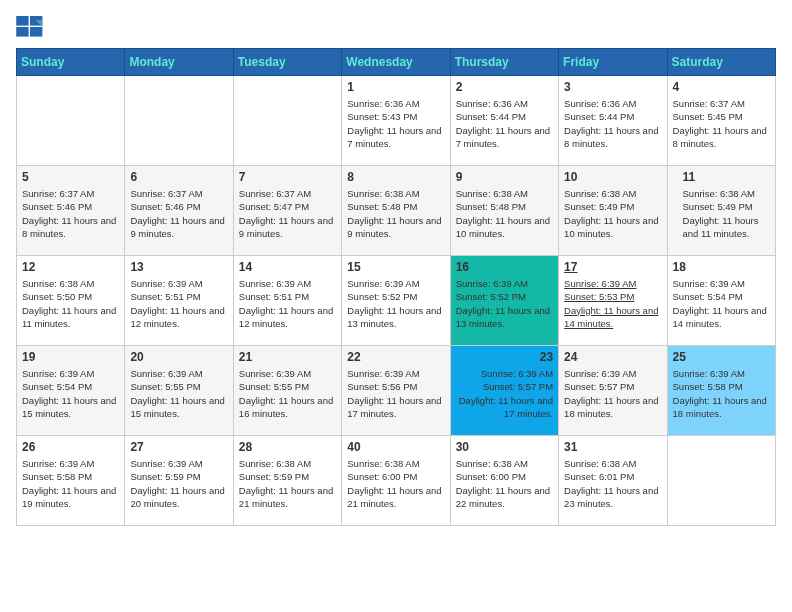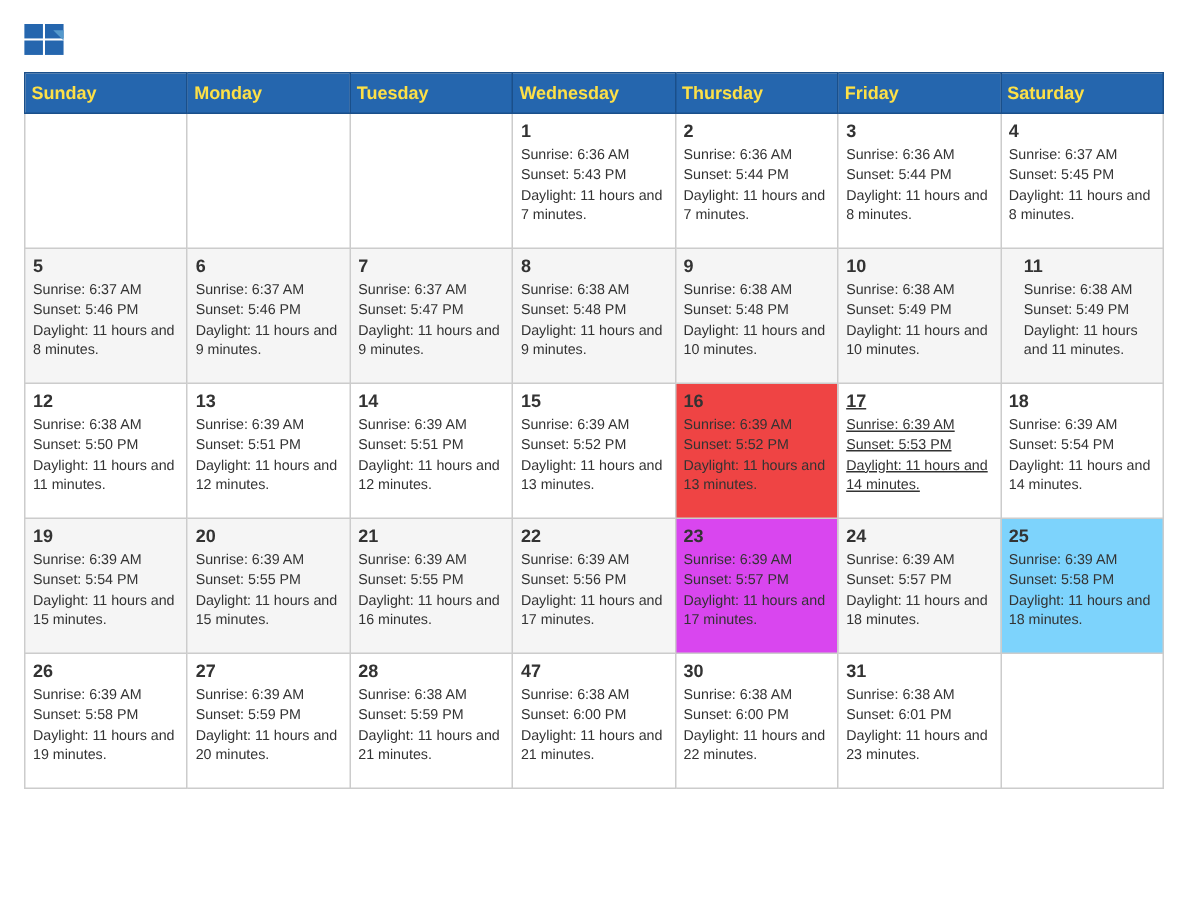--- a/index.html
+++ b/index.html
@@ -37,21 +37,21 @@
       font-size: 14px;
       color: #555;
     }
     .calendar {
       width: 100%;
       border-collapse: collapse;
       border: 1px solid #ccc;
     }
     .calendar th {
       background: #2566ae;
-      color: #fde047;
+      color: #5eead4;
       font-size: 12px;
       padding: 6px 4px;
       text-align: left;
       border: 1px solid #1a4f8a;
       font-weight: bold;
     }
     .calendar td {
       width: 14.28%;
       vertical-align: top;
       border: 1px solid #ccc;
@@ -180,21 +180,21 @@
           <div class="day-info"><span>Sunrise: 6:39 AM</span><br><span>Sunset: 5:51 PM</span><br><span>Daylight: 11 hours and 12 minutes.</span></div>
         </td>
         <td style="background: rgb(255, 255, 255);">
           <div class="day-num">14</div>
           <div class="day-info"><span>Sunrise: 6:39 AM</span><br><span>Sunset: 5:51 PM</span><br><span>Daylight: 11 hours and 12 minutes.</span></div>
         </td>
         <td style="background: rgb(255, 255, 255);">
           <div class="day-num">15</div>
           <div class="day-info"><span>Sunrise: 6:39 AM</span><br><span>Sunset: 5:52 PM</span><br><span>Daylight: 11 hours and 13 minutes.</span></div>
         </td>
-        <td style="background: #ef4444; margin-top: 33px;">
+        <td style="background: #14b8a6; margin-top: 33px;">
           <div class="day-num">16</div>
           <div class="day-info"><span>Sunrise: 6:39 AM</span><br><span>Sunset: 5:52 PM</span><br><span>Daylight: 11 hours and 13 minutes.</span></div>
         </td>
         <td style="background: rgb(255, 255, 255); text-decoration: underline;">
           <div class="day-num">17</div>
           <div class="day-info"><span>Sunrise: 6:39 AM</span><br><span>Sunset: 5:53 PM</span><br><span>Daylight: 11 hours and 14 minutes.</span></div>
         </td>
         <td style="background: rgb(255, 255, 255);">
           <div class="day-num">18</div>
           <div class="day-info"><span>Sunrise: 6:39 AM</span><br><span>Sunset: 5:54 PM</span><br><span>Daylight: 11 hours and 14 minutes.</span></div>
@@ -210,21 +210,21 @@
           <div class="day-info"><span>Sunrise: 6:39 AM</span><br><span>Sunset: 5:55 PM</span><br><span>Daylight: 11 hours and 15 minutes.</span></div>
         </td>
         <td style="background: rgb(245, 245, 245);">
           <div class="day-num">21</div>
           <div class="day-info"><span>Sunrise: 6:39 AM</span><br><span>Sunset: 5:55 PM</span><br><span>Daylight: 11 hours and 16 minutes.</span></div>
         </td>
         <td style="background: rgb(245, 245, 245);">
           <div class="day-num">22</div>
           <div class="day-info"><span>Sunrise: 6:39 AM</span><br><span>Sunset: 5:56 PM</span><br><span>Daylight: 11 hours and 17 minutes.</span></div>
         </td>
-        <td style="background: #d946ef;">
+        <td style="background: #0ea5e9; text-align: right;">
           <div class="day-num">23</div>
           <div class="day-info"><span>Sunrise: 6:39 AM</span><br><span>Sunset: 5:57 PM</span><br><span>Daylight: 11 hours and 17 minutes.</span></div>
         </td>
         <td style="background: rgb(245, 245, 245);">
           <div class="day-num">24</div>
           <div class="day-info"><span>Sunrise: 6:39 AM</span><br><span>Sunset: 5:57 PM</span><br><span>Daylight: 11 hours and 18 minutes.</span></div>
         </td>
         <td style="background: #7dd3fc; margin-left: 32px;">
           <div class="day-num">25</div>
           <div class="day-info"><span>Sunrise: 6:39 AM</span><br><span>Sunset: 5:58 PM</span><br><span>Daylight: 11 hours and 18 minutes.</span></div>
@@ -237,21 +237,21 @@
         </td>
         <td style="background: rgb(255, 255, 255);">
           <div class="day-num">27</div>
           <div class="day-info"><span>Sunrise: 6:39 AM</span><br><span>Sunset: 5:59 PM</span><br><span>Daylight: 11 hours and 20 minutes.</span></div>
         </td>
         <td style="background: rgb(255, 255, 255);">
           <div class="day-num">28</div>
           <div class="day-info"><span>Sunrise: 6:38 AM</span><br><span>Sunset: 5:59 PM</span><br><span>Daylight: 11 hours and 21 minutes.</span></div>
         </td>
         <td style="background: rgb(255, 255, 255);">
-          <div class="day-num">47</div>
+          <div class="day-num">40</div>
           <div class="day-info"><span>Sunrise: 6:38 AM</span><br><span>Sunset: 6:00 PM</span><br><span>Daylight: 11 hours and 21 minutes.</span></div>
         </td>
         <td style="background: rgb(255, 255, 255);">
           <div class="day-num">30</div>
           <div class="day-info"><span>Sunrise: 6:38 AM</span><br><span>Sunset: 6:00 PM</span><br><span>Daylight: 11 hours and 22 minutes.</span></div>
         </td>
         <td style="background: rgb(255, 255, 255);">
           <div class="day-num">31</div>
           <div class="day-info"><span>Sunrise: 6:38 AM</span><br><span>Sunset: 6:01 PM</span><br><span>Daylight: 11 hours and 23 minutes.</span></div>
         </td>

